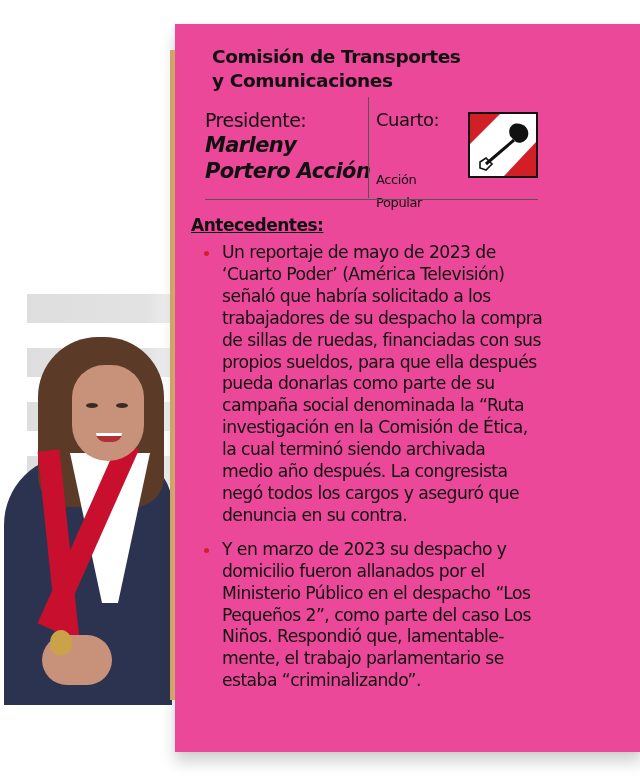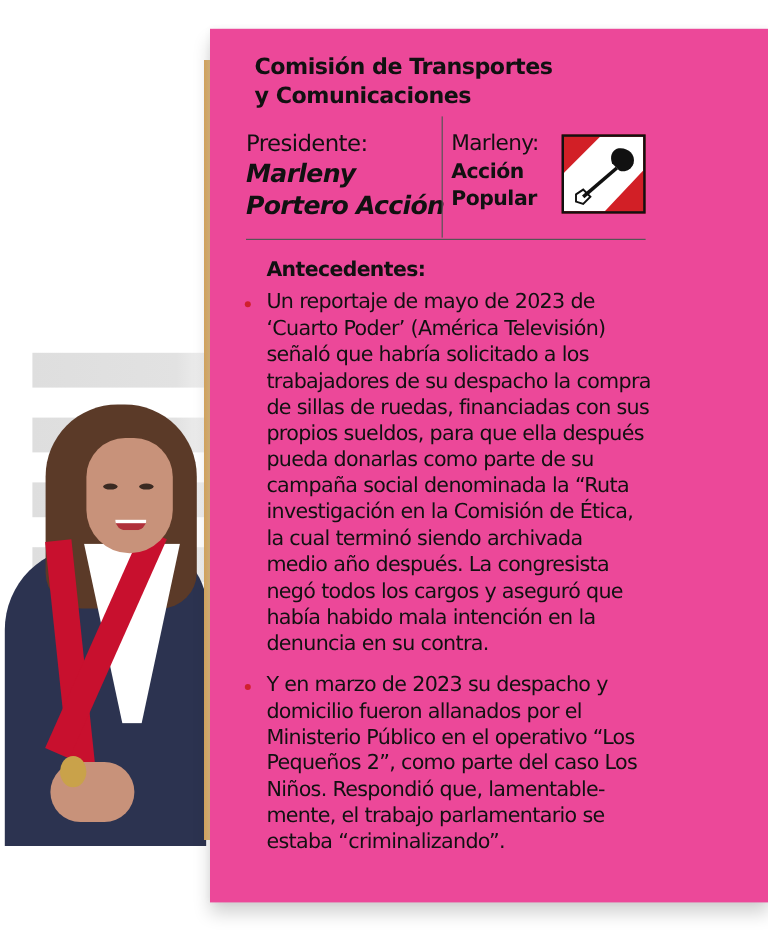--- a/index.html
+++ b/index.html
@@ -34,28 +34,28 @@
 
   .title { position: absolute; left: 37px; top: 21px; font-family: "DejaVu Sans", sans-serif; font-weight: bold; font-size: 18.5px; line-height: 24px; letter-spacing: -0.4px; color: #111; }
 
   .pres-block { position: absolute; left: 30px; top: 84px; width: 163px; }
   .pres-label { font-family: "DejaVu Sans", sans-serif; font-size: 19px; line-height: 24px; letter-spacing: -0.5px; color: #111; }
   .pres-name { font-family: "DejaVu Sans", sans-serif; font-weight: bold; font-size: 21px; line-height: 26px; letter-spacing: -0.6px; color: #111; margin-top: 0px; font-style: italic; }
   .vdivider { position: absolute; left: 193px; top: 73px; width: 1px; height: 101px; background: #555; }
 
   .bancada-block { position: absolute; left: 201px; top: 84px; }
   .bancada-label { font-family: "DejaVu Sans", sans-serif; font-size: 18px; line-height: 24px; letter-spacing: -0.5px; color: #111; }
-  .bancada-name { font-family: "DejaVu Sans", sans-serif; font-weight: bold; font-size: 17px; line-height: 23px; letter-spacing: -0.4px; color: #111; }
+  .bancada-name { font-family: "DejaVu Sans", sans-serif; font-weight: normal; font-size: 13px; line-height: 23px; letter-spacing: -0.4px; color: #111; margin-top: 36px; }
 
   .logo { position: absolute; left: 293px; top: 88px; width: 70px; height: 66px; border: 2px solid #111; overflow: hidden; background: #d21f26; }
   .logo svg { display: block; }
 
   .hdivider { position: absolute; left: 30px; top: 175px; width: 333px; height: 1px; background: #555; }
 
-  .ante-title { position: absolute; left: 47px; top: 190px; font-family: "DejaVu Sans", sans-serif; font-weight: bold; font-size: 17px; letter-spacing: -0.5px; line-height: 22px; color: #111; }
+  .ante-title { position: absolute; left: 16px; top: 190px; font-family: "DejaVu Sans", sans-serif; font-weight: bold; font-size: 17px; letter-spacing: -0.5px; line-height: 22px; color: #111; text-decoration: underline; }
 
   .bullets { position: absolute; left: 28px; top: 218px; width: 362px; list-style: none; }
   .bullet { position: relative; padding-left: 19px; font-family: "DejaVu Sans", sans-serif; font-size: 17.2px; line-height: 21.9px; letter-spacing: -0.55px; color: #111; margin-bottom: 12px; }
   .bullet-dot { position: absolute; left: 1px; top: 9px; width: 5px; height: 5px; border-radius: 50%; background: #d0202e; }
   .line { display: block; white-space: nowrap; }
 </style>
 </head>
 <body>
 
 <div class="stripes">
@@ -93,21 +93,21 @@
     <div class="pres-label">Presidente:</div>
     <div class="pres-name">
       <span class="line">Marleny</span>
       <span class="line">Portero Acción</span>
     </div>
   </div>
 
   <div class="vdivider"></div>
 
   <div class="bancada-block">
-    <div class="bancada-label">Marleny:</div>
+    <div class="bancada-label">Cuarto:</div>
     <div class="bancada-name">
       <span class="line">Acción</span>
       <span class="line">Popular</span>
     </div>
   </div>
 
   <div class="logo">
     <svg width="66" height="62" viewBox="0 0 66 62">
       <rect x="0" y="0" width="66" height="62" fill="#d21f26"></rect>
       <polygon points="0,30 30,0 66,0 66,28 34,62 0,62" fill="#ffffff"></polygon>
@@ -129,27 +129,26 @@
       <span class="line">señaló que habría solicitado a los</span>
       <span class="line">trabajadores de su despacho la compra</span>
       <span class="line">de sillas de ruedas, financiadas con sus</span>
       <span class="line">propios sueldos, para que ella después</span>
       <span class="line">pueda donarlas como parte de su</span>
       <span class="line">campaña social denominada la “Ruta</span>
       <span class="line">investigación en la Comisión de Ética,</span>
       <span class="line">la cual terminó siendo archivada</span>
       <span class="line">medio año después. La congresista</span>
       <span class="line">negó todos los cargos y aseguró que</span>
-      <span class="line">había habido mala intención en la</span>
       <span class="line">denuncia en su contra.</span>
     </li>
     <li class="bullet">
       <span class="bullet-dot"></span>
       <span class="line">Y en marzo de 2023 su despacho y</span>
       <span class="line">domicilio fueron allanados por el</span>
-      <span class="line">Ministerio Público en el operativo “Los</span>
+      <span class="line">Ministerio Público en el despacho “Los</span>
       <span class="line">Pequeños 2”, como parte del caso Los</span>
       <span class="line">Niños. Respondió que, lamentable-</span>
       <span class="line">mente, el trabajo parlamentario se</span>
       <span class="line">estaba “criminalizando”.</span>
     </li>
   </ul>
 </div>
 
 </body></html>

